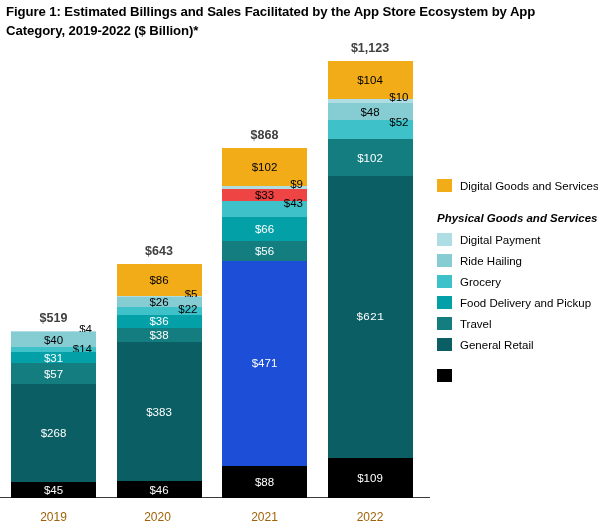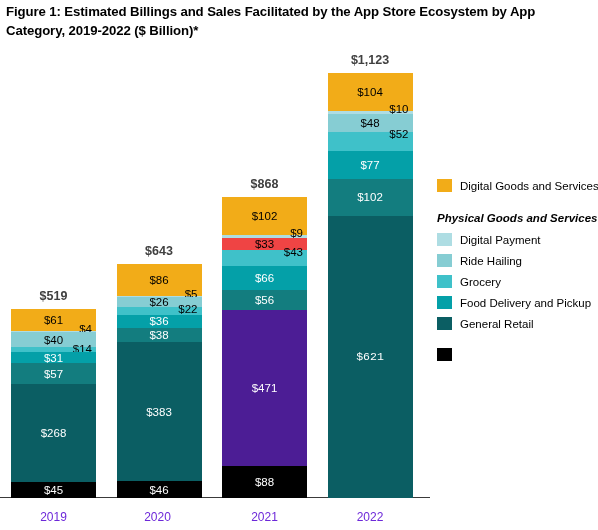--- a/index.html
+++ b/index.html
@@ -97,21 +97,21 @@
     height: 1.5px;
     background: #3a3a3a;
   }
 
   .x-tick-label {
     position: absolute;
     bottom: 6px;
     width: 85px;
     text-align: center;
     font-size: 12px;
-    color: #6d28d9;
+    color: #a16207;
   }
 
   
   #legend {
     position: absolute;
     left: 437px;
     top: 175px;
     width: 160px;
   }
   .legend-row {
@@ -145,23 +145,20 @@
 </head>
 <body>
 
 <div id="chart-title">Figure 1: Estimated Billings and Sales Facilitated by the App Store Ecosystem by App Category, 2019-2022 ($ Billion)*</div>
 
 <div id="plot-area">
   <div class="axis-line"></div>
 <div class="bar-group" style="left: 11px;">
       <div class="bar-total">$519</div>
       <div class="bar-stack">
-        <div class="seg" style="height: 22.2164px; background: rgb(242, 172, 24);">
-          <div class="seg-label dark">$61</div>
-        </div>
         <div class="seg" style="height: 1.45681px; background: rgb(174, 221, 227);">
           <div class="seg-label dark callout" style="top: -2px; transform: translateY(-50%);">$4</div>
         </div>
         <div class="seg" style="height: 14.5681px; background: rgb(134, 205, 211);">
           <div class="seg-label dark">$40</div>
         </div>
         <div class="seg" style="height: 5.09884px; background: rgb(63, 193, 201);">
           <div class="seg-label dark callout" style="top: 2px; transform: translateY(-50%);">$14</div>
         </div>
         <div class="seg" style="height: 11.2903px; background: rgb(4, 160, 168);">
@@ -223,21 +220,21 @@
         </div>
         <div class="seg" style="height: 15.6607px; background: rgb(63, 193, 201);">
           <div class="seg-label dark callout" style="top: 2px; transform: translateY(-50%); padding-left: 12px;">$43</div>
         </div>
         <div class="seg" style="height: 24.0374px; background: rgb(4, 160, 168);">
           <div class="seg-label light">$66</div>
         </div>
         <div class="seg" style="height: 20.3954px; background: rgb(19, 125, 127);">
           <div class="seg-label light">$56</div>
         </div>
-        <div class="seg" style="height: 156px; background: #4c1d95;">
+        <div class="seg" style="height: 205px; background: #1d4ed8;">
           <div class="seg-label light">$471</div>
         </div>
         <div class="seg" style="height: 32.0499px; background: rgb(0, 0, 0);">
           <div class="seg-label light">$88</div>
         </div>
       </div>
     </div>
     <div class="x-tick-label" style="left: 222px;">2021</div>
     <div class="bar-group" style="left: 327.5px;">
       <div class="bar-total">$1,123</div>
@@ -247,28 +244,28 @@
         </div>
         <div class="seg" style="height: 3.64203px; background: rgb(174, 221, 227);">
           <div class="seg-label dark callout" style="top: -2px; transform: translateY(-50%);">$10</div>
         </div>
         <div class="seg" style="height: 17.4817px; background: rgb(134, 205, 211);">
           <div class="seg-label dark">$48</div>
         </div>
         <div class="seg" style="height: 18.9386px; background: rgb(63, 193, 201);">
           <div class="seg-label dark callout" style="top: 2px; transform: translateY(-50%);">$52</div>
         </div>
-        <div class="seg" style="height: 28.0436px; background: rgb(4, 160, 168);">
-          <div class="seg-label light">$77</div>
-        </div>
         <div class="seg" style="height: 37.1487px; background: rgb(19, 125, 127);">
           <div class="seg-label light">$102</div>
         </div>
         <div class="seg" style="height: 282px; background: rgb(11, 94, 99); font-family: Liberation Mono, monospace;">
           <div class="seg-label light">$621</div>
+        </div>
+        <div class="seg" style="height: 39.6981px; background: rgb(0, 0, 0);">
+          <div class="seg-label light">$109</div>
         </div>
       </div>
     </div>
     <div class="x-tick-label" style="left: 327.5px;">2022</div>
   </div>
 
 <div id="legend">
   <div class="legend-row">
     <span class="legend-swatch" style="background: rgb(242, 172, 24);"></span>
     <span class="legend-text">Digital Goods and Services**</span>
@@ -286,20 +283,24 @@
       </div>
       <div class="legend-row">
         <span class="legend-swatch" style="background: rgb(63, 193, 201);"></span>
         <span class="legend-text">Grocery</span>
       </div>
       <div class="legend-row">
         <span class="legend-swatch" style="background: rgb(4, 160, 168);"></span>
         <span class="legend-text">Food Delivery and Pickup</span>
       </div>
       <div class="legend-row">
+        <span class="legend-swatch" style="background: rgb(19, 125, 127);"></span>
+        <span class="legend-text">Travel</span>
+      </div>
+      <div class="legend-row">
         <span class="legend-swatch" style="background: rgb(11, 94, 99);"></span>
         <span class="legend-text">General Retail</span>
       </div>
     </div>
   <div class="legend-gap-small"></div>
   <div class="legend-row">
     <span class="legend-swatch" style="background: rgb(0, 0, 0);"></span>
   </div>
 </div>
 

